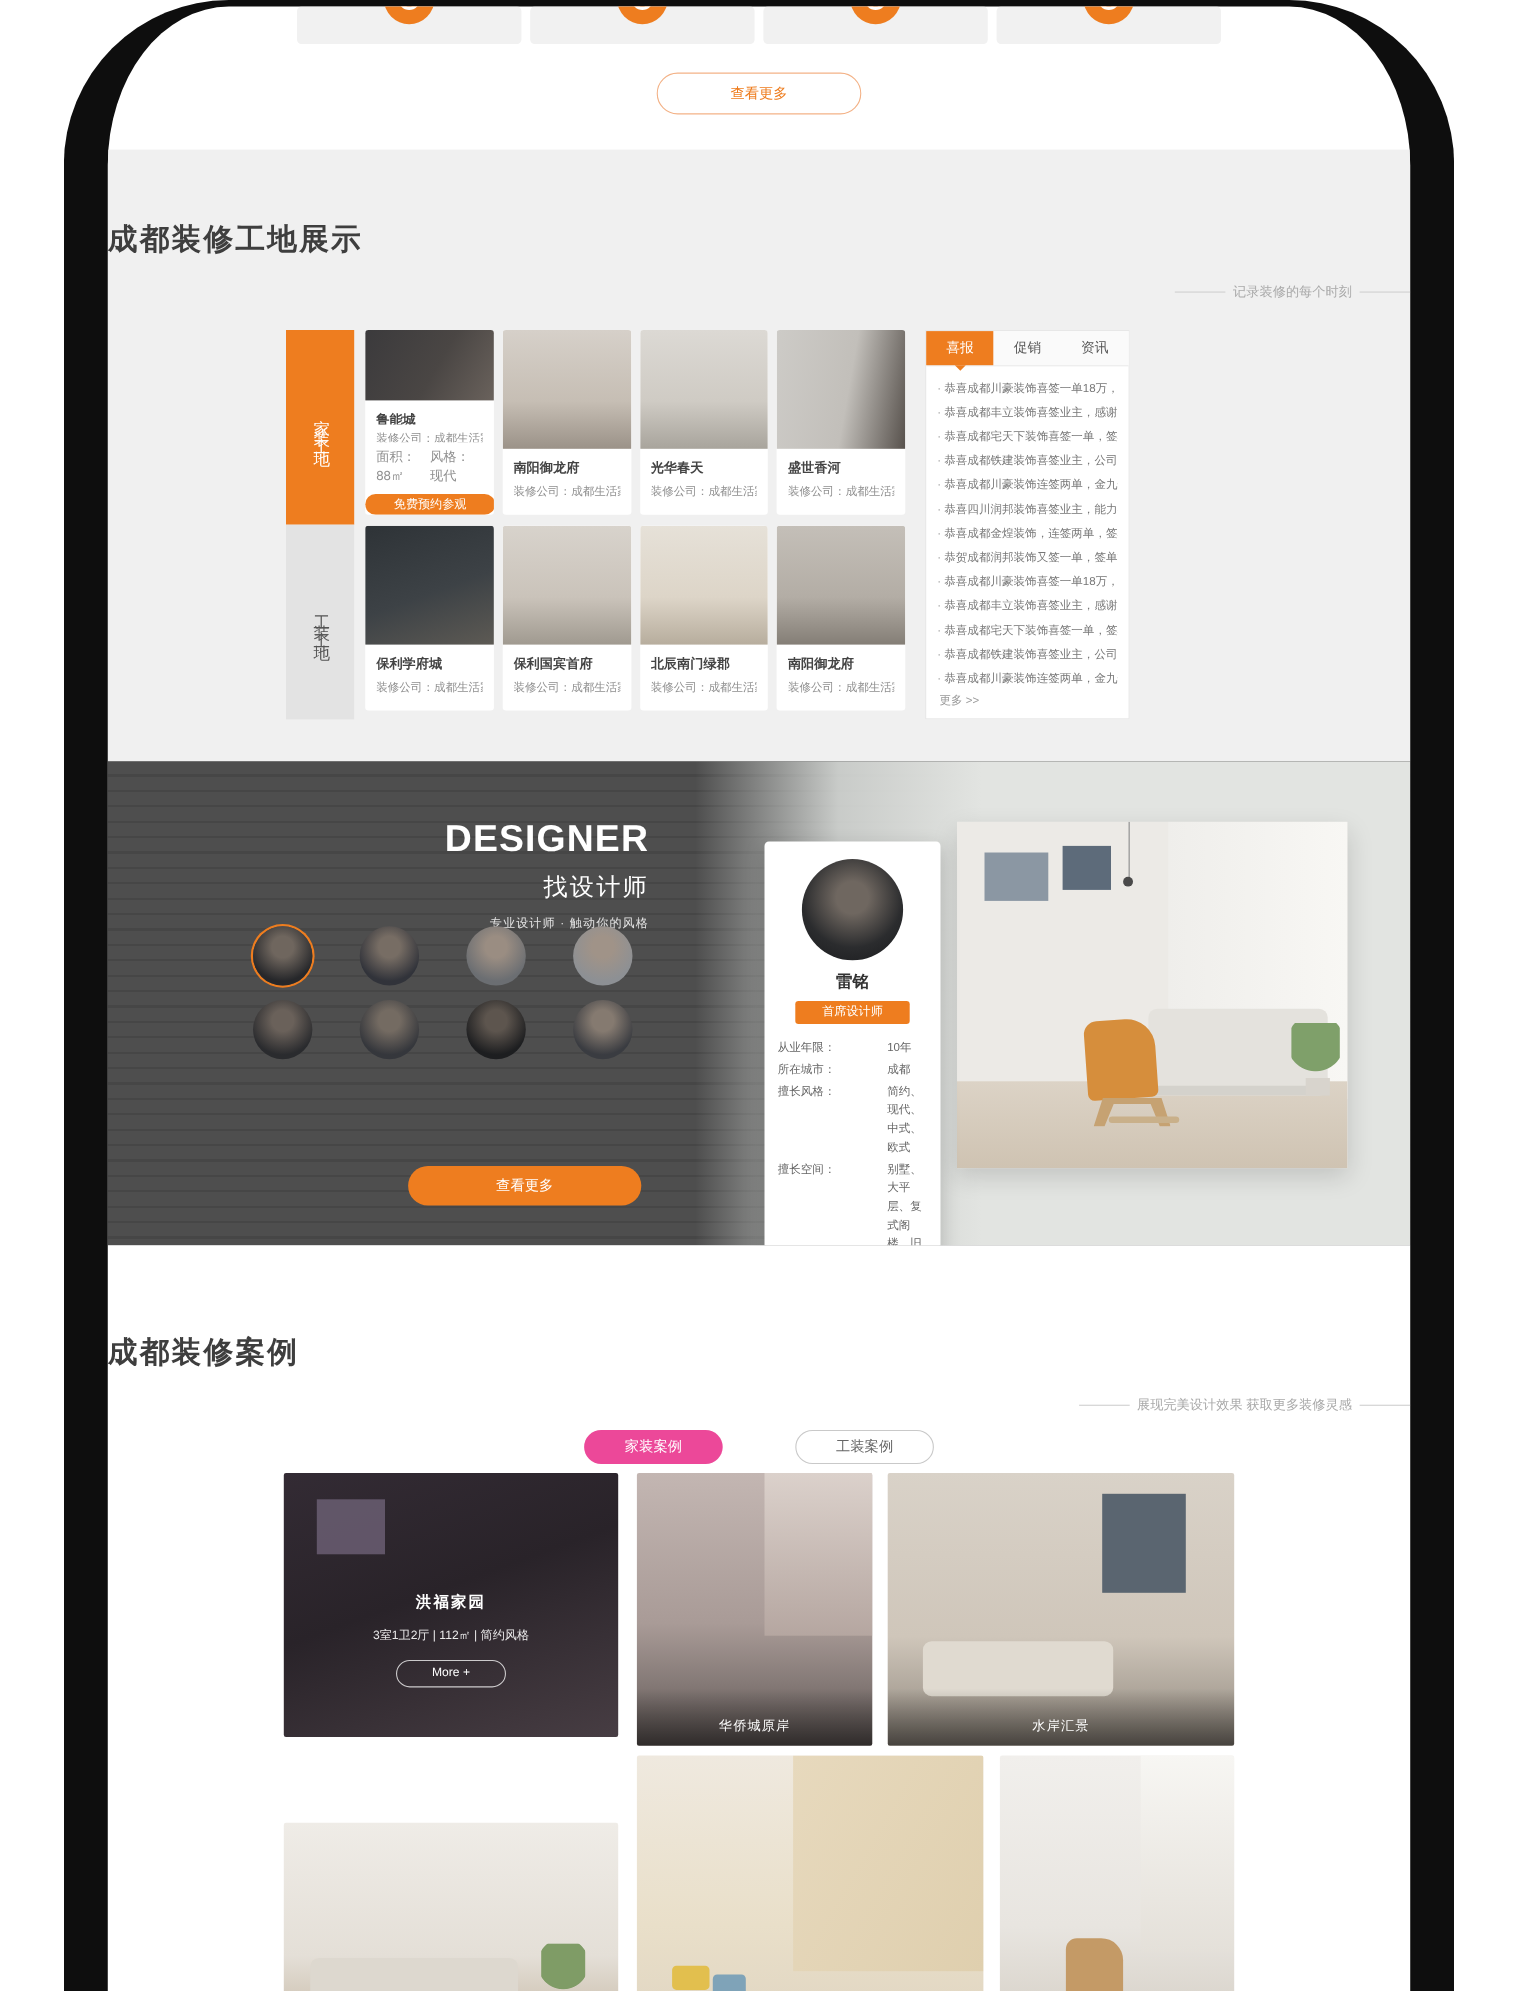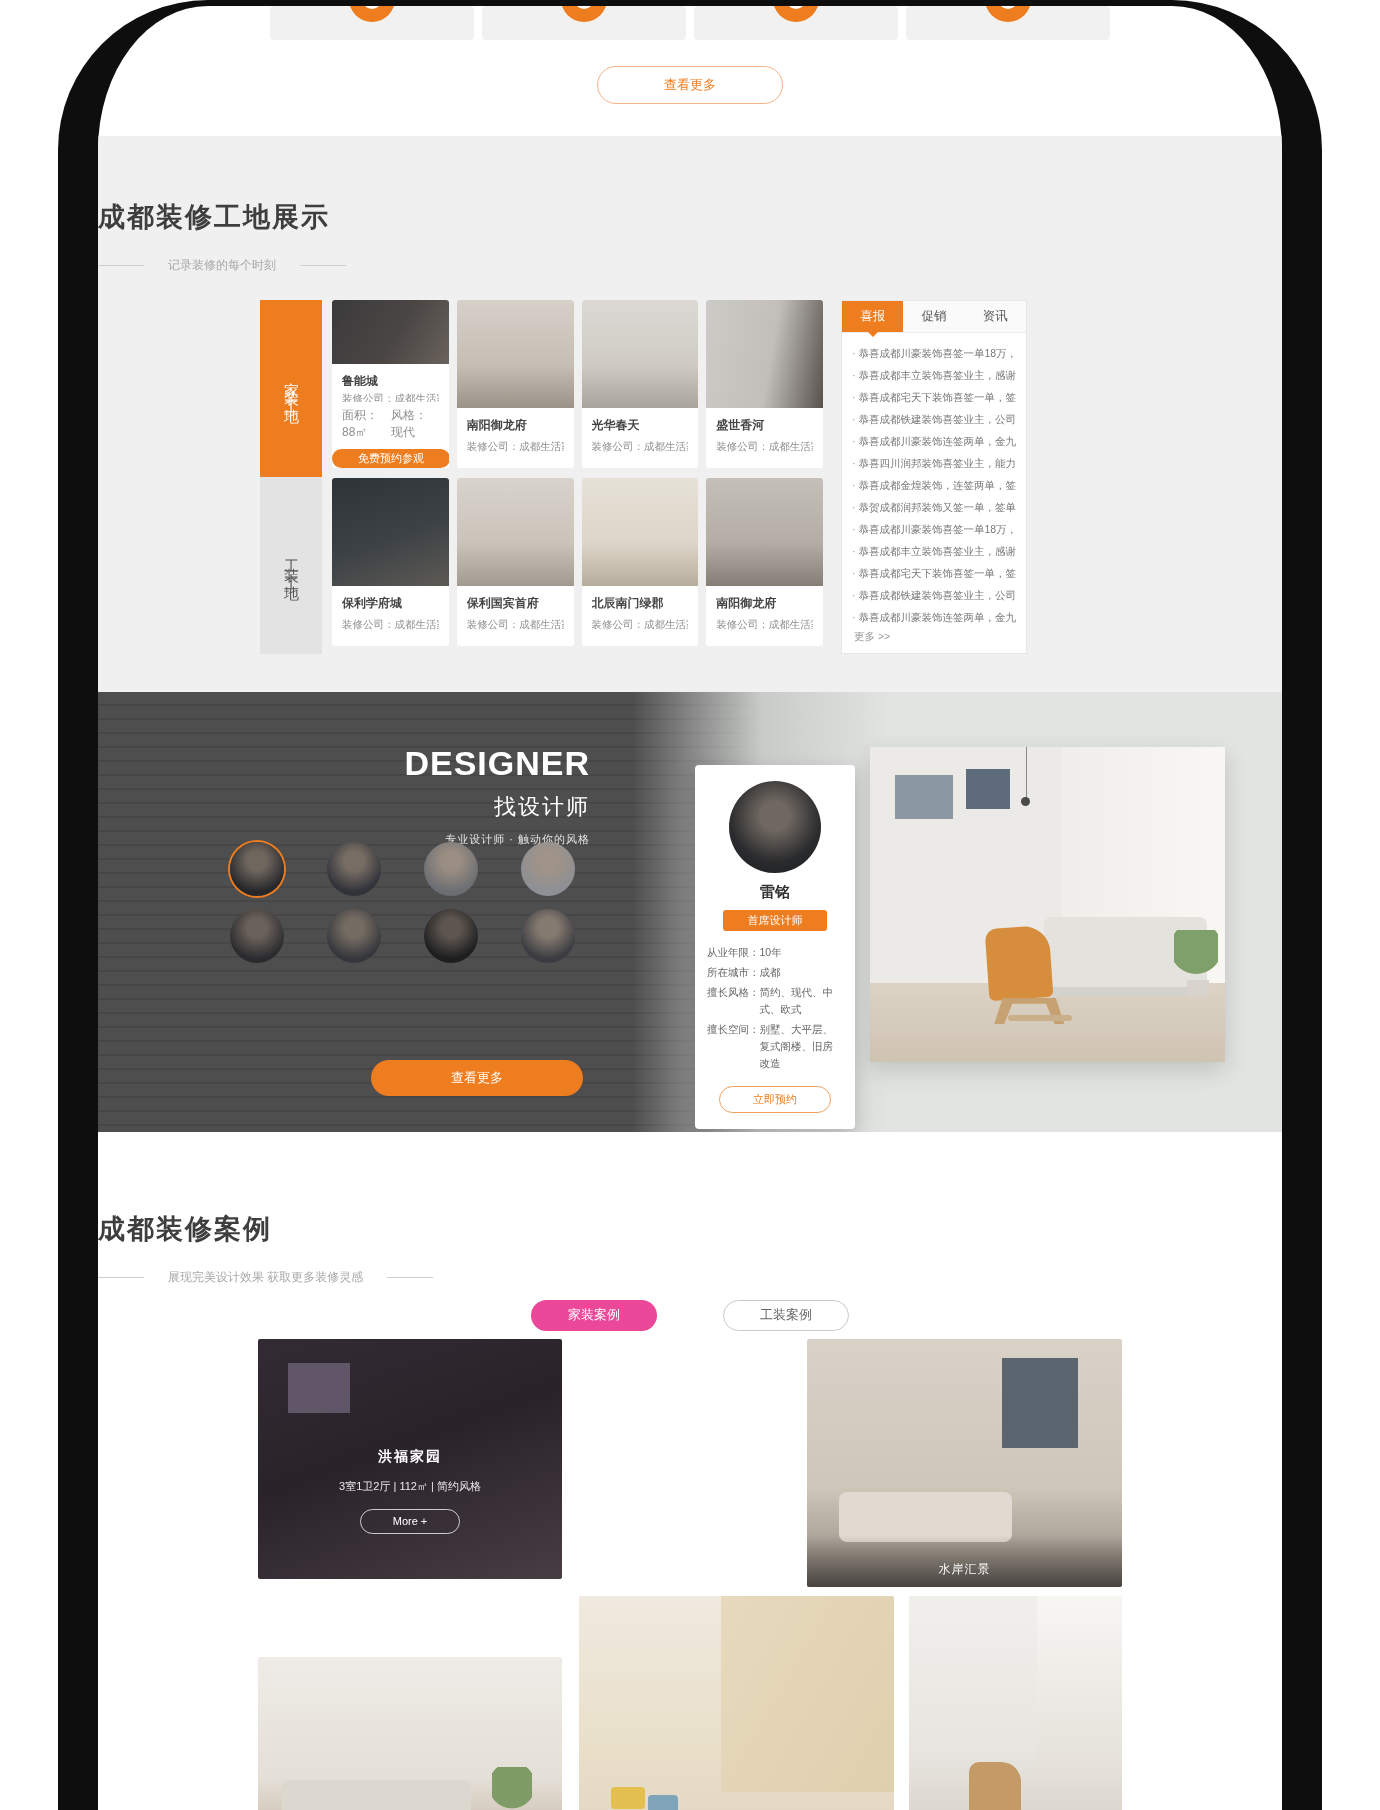--- a/index.html
+++ b/index.html
@@ -17,21 +17,21 @@
   .stat-icon{position:absolute;left:50%;top:-30px;margin-left:-23px;width:46px;height:46px;
              border-radius:50%;background:#ee7d1f;}
   .stat-icon::after{content:'';position:absolute;left:13px;top:13px;width:20px;height:20px;
              border-radius:50%;border:3px solid #fff;box-sizing:border-box;}
   .btn-outline{display:flex;align-items:center;justify-content:center;width:186px;height:38px;
              margin:26px auto 0;border:1px solid #f3b287;border-radius:20px;color:#ee7d1f;
              font-size:13px;background:#fff;cursor:pointer;}
 
   
   .sec-title{font-size:27px;color:#3e3e3e;font-weight:bold;letter-spacing:2px;line-height:34px;}
-  .sec-sub{display:flex;align-items:center;justify-content:flex-start;gap:24px;margin-top:11px;
+  .sec-sub{display:flex;align-items:center;justify-content:flex-end;gap:7px;margin-top:11px;
            color:#a9a9a9;font-size:12px;line-height:17px;}
   .dash{width:46px;height:1px;background:#cfcfcf;}
 
   
   .worksite{background:#f0f0f0;margin-top:32px;padding:42px 0 38px;}
   .ws-panel{width:860px;margin:26px auto 0;display:flex;align-items:stretch;}
   .side-tabs{width:62px;display:flex;flex-direction:column;}
   .side-tab{flex:1;display:flex;align-items:center;justify-content:center;cursor:pointer;}
   .side-tab .vtext{writing-mode:vertical-rl;text-orientation:upright;letter-spacing:9px;font-size:15px;}
   .side-tab.active{background:#ee7d1f;color:#fff;}
@@ -95,21 +95,21 @@
   .btn-fill{position:absolute;left:273px;top:368px;width:212px;height:36px;background:#ee7d1f;border:none;
             border-radius:18px;color:#fff;font-size:13px;cursor:pointer;}
   .d-card{position:absolute;left:597px;top:73px;width:160px;min-height:315px;background:#fff;z-index:3;
           box-shadow:0 6px 18px rgba(0,0,0,.18);border-radius:4px;padding:14px 12px 16px;box-sizing:border-box;}
   .d-photo{width:92px;height:92px;border-radius:50%;margin:2px auto 0;
            background:radial-gradient(circle at 50% 38%,#6f6760 0 20%,#2b2c2e 62%,#191a1c 100%);}
   .d-name{text-align:center;font-size:15px;font-weight:bold;color:#333;margin-top:10px;}
   .d-badge{display:block;width:104px;height:21px;line-height:21px;margin:8px auto 0;background:#ee7d1f;
            color:#fff;font-size:11px;text-align:center;border-radius:3px;}
   .d-rows{margin-top:13px;}
-  .d-row{display:flex;font-size:10.5px;color:#666;line-height:17px;margin-top:3px;}
+  .d-row{display:flex;font-size:10.5px;color:#666;line-height:17px;margin-top:3px;gap:47px;}
   .d-row .lbl{white-space:nowrap;}
   .d-row .val{flex:1;}
   .btn-ghost{display:block;width:112px;height:27px;margin:14px auto 0;border:1px solid #f0a05e;
              border-radius:14px;background:#fff;color:#ee7d1f;font-size:11px;cursor:pointer;}
   
   .room{position:absolute;left:772px;top:55px;width:355px;height:315px;background:#eceae6;z-index:2;
         box-shadow:0 8px 22px rgba(0,0,0,.15);overflow:hidden;}
   .room .win{position:absolute;right:0;top:0;width:46%;height:80%;
         background:linear-gradient(90deg,#efeeeb,#f8f7f4);}
   .room .floor{position:absolute;left:0;bottom:0;width:100%;height:25%;
@@ -350,20 +350,24 @@
     </div>
     <div class="case-grid">
       <div class="case cA">
         <div class="shape art"></div>
         <div class="cA-content">
           <div class="cA-name">洪福家园</div>
           <div class="cA-spec">3室1卫2厅 | 112㎡ | 简约风格</div>
           <button class="btn-more">More +</button>
         </div>
       </div>
+      <div class="case cB">
+        <div class="shape winlight"></div>
+        <div class="case-label">华侨城原岸</div>
+      </div>
       <div class="case cC">
         <div class="shape sofa"></div>
         <div class="shape bldg"></div>
         <div class="case-label">水岸汇景</div>
       </div>
       <div class="case cD">
         <div class="shape sofa"></div>
         <div class="shape plant"></div>
 
       </div>

